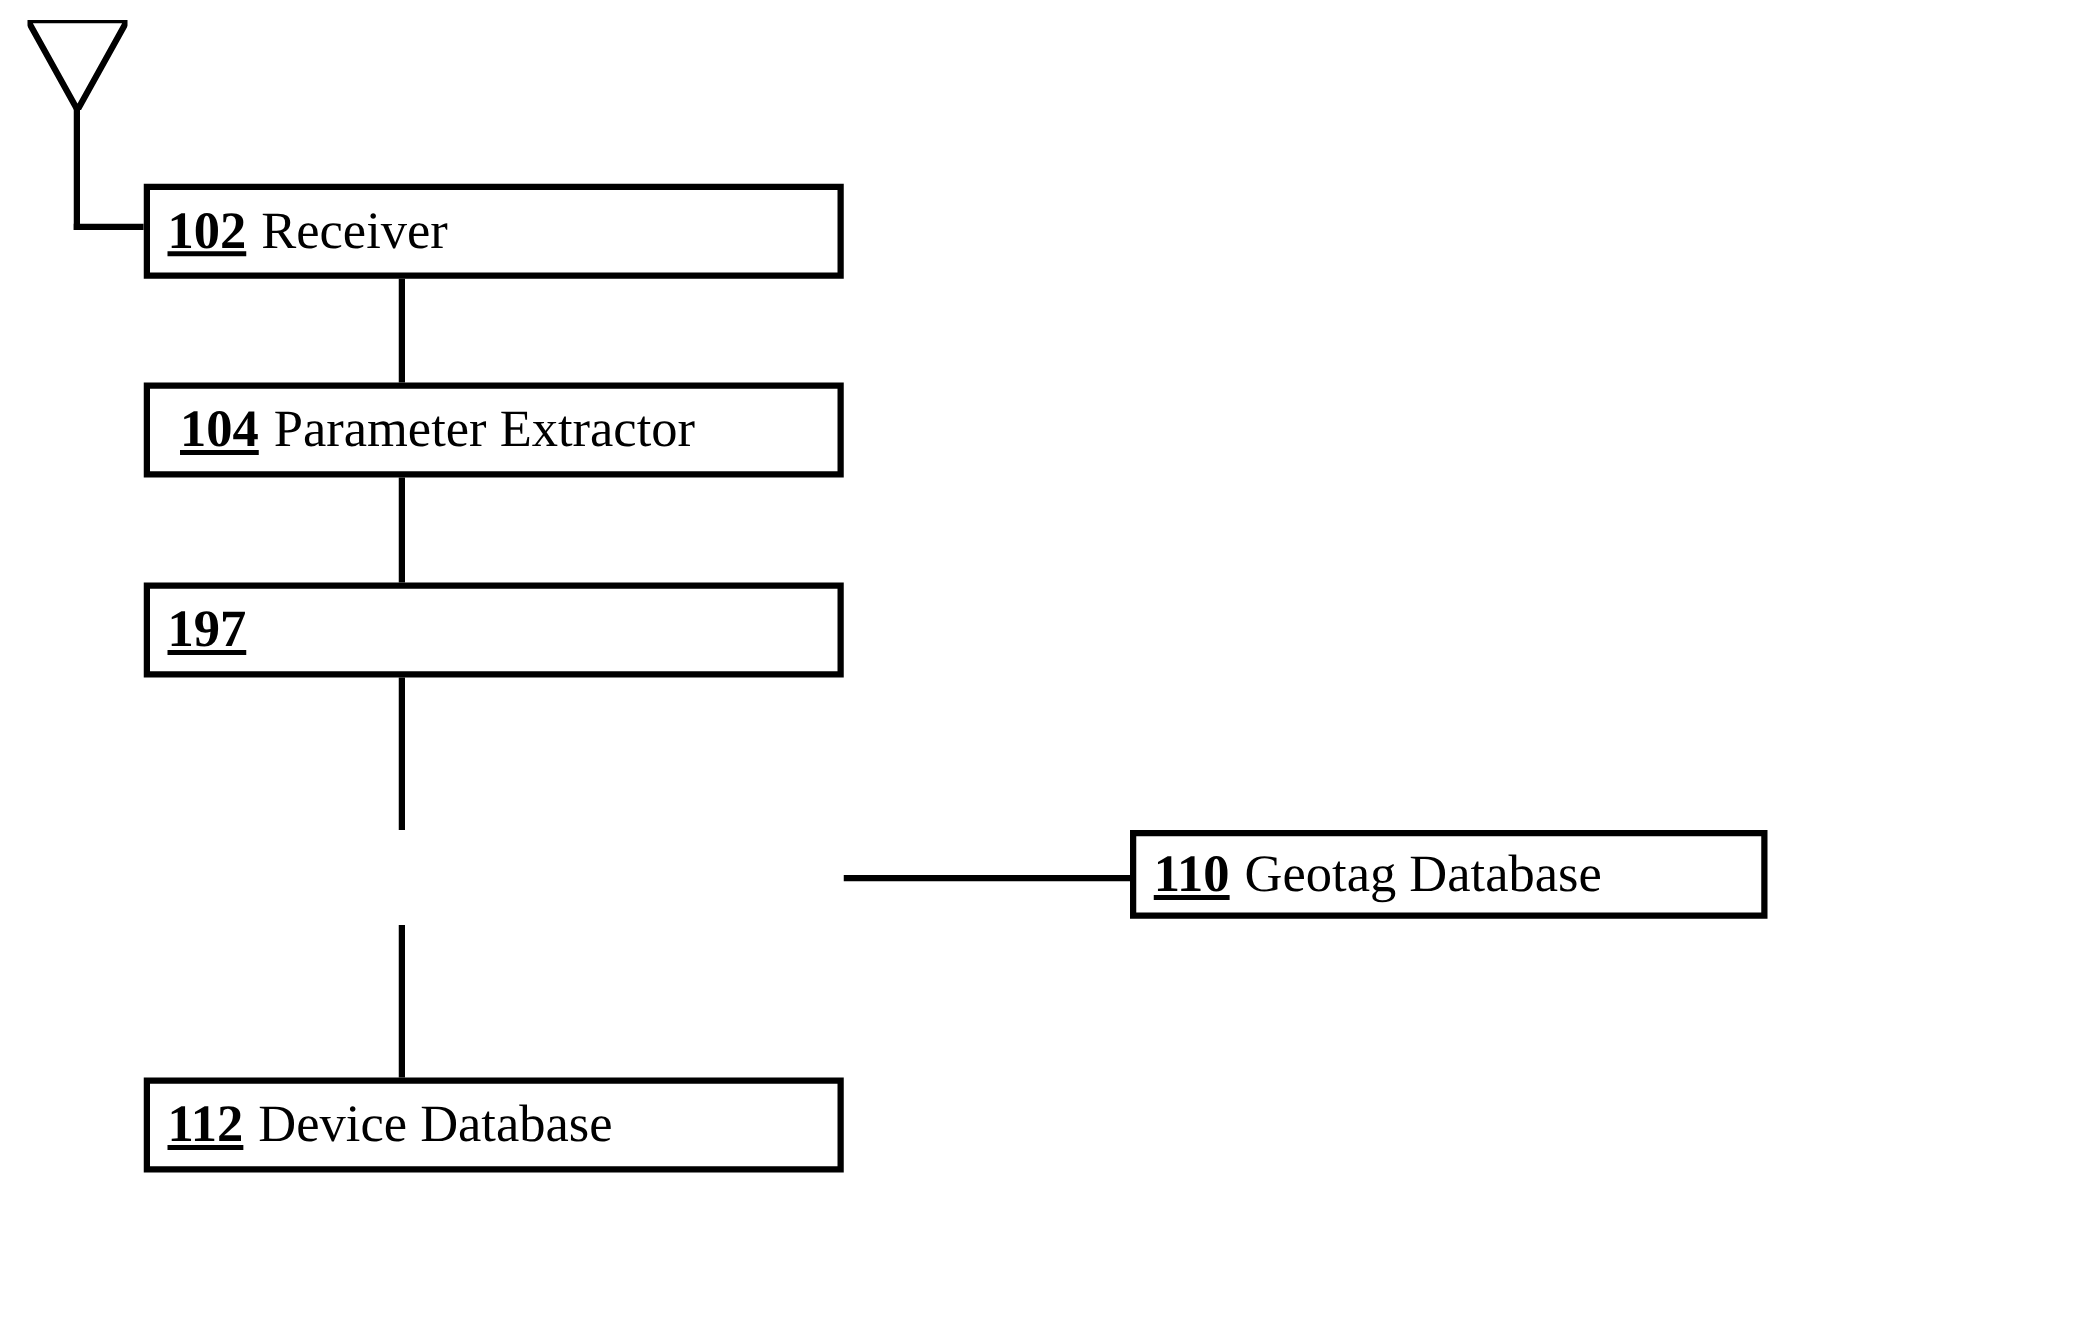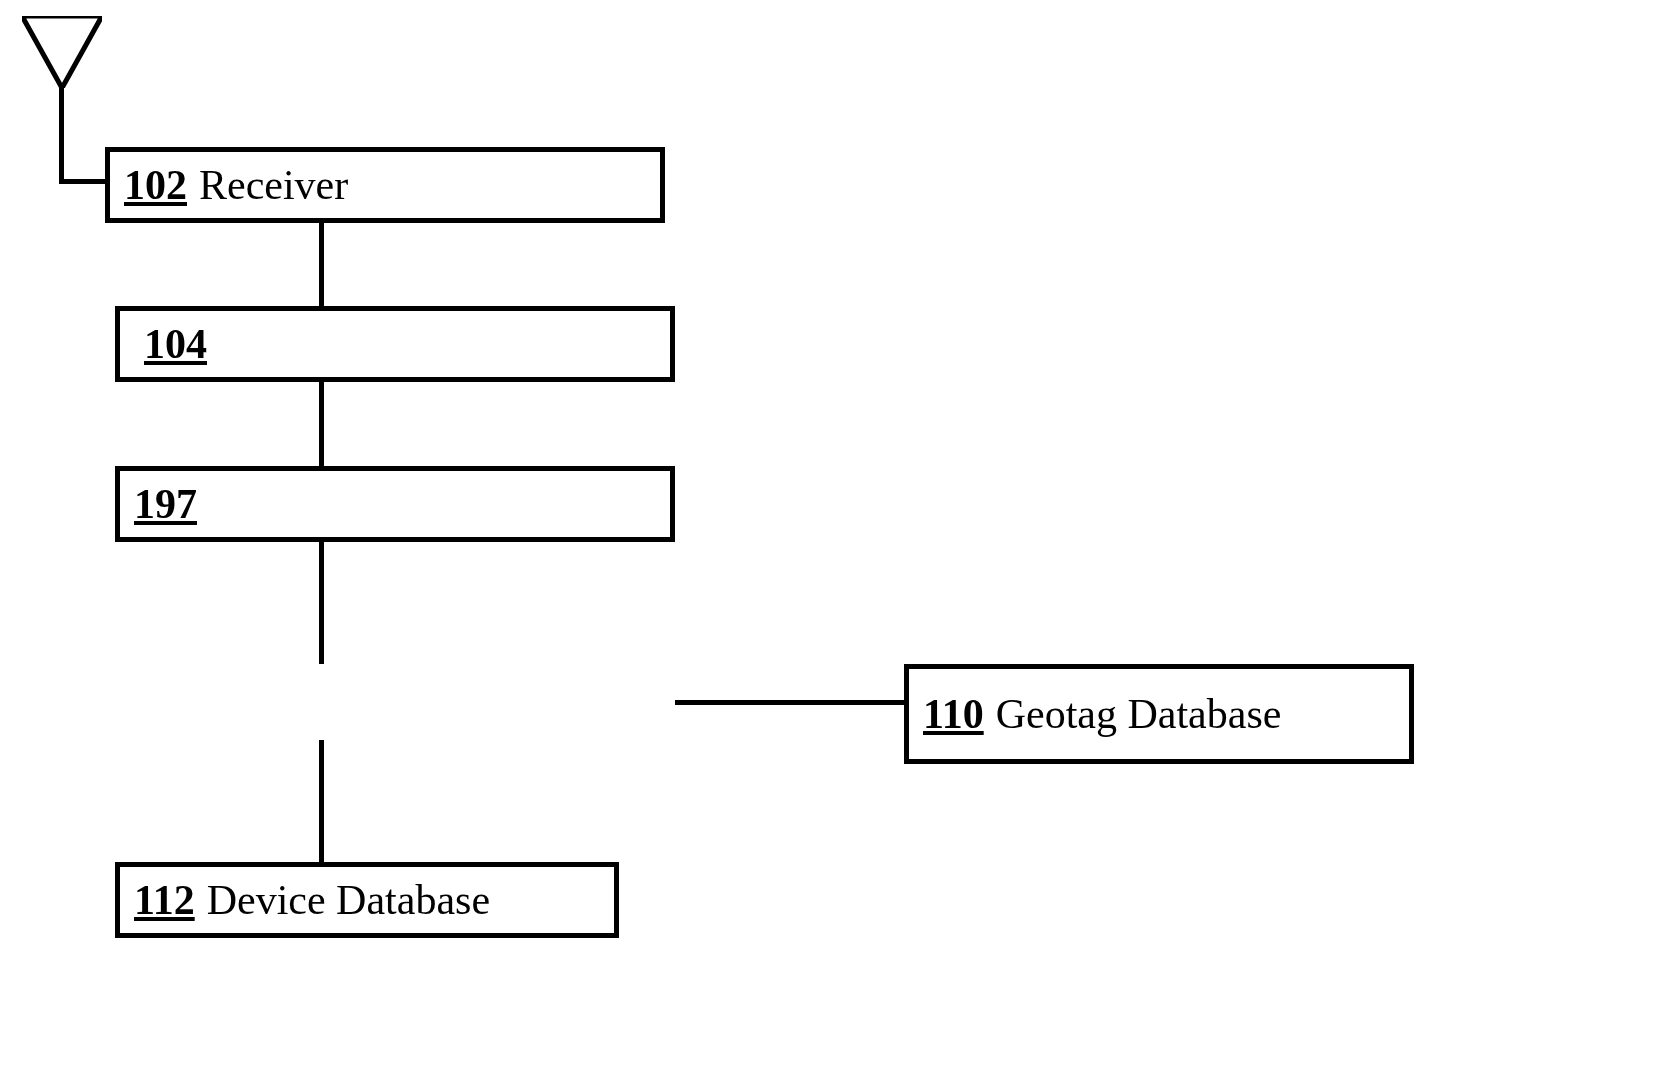--- a/index.html
+++ b/index.html
@@ -56,40 +56,41 @@
 <body>
 
 <div class="canvas">
 
   <svg class="ant-triangle" style="left:22px; top:16px; width:80px; height:72px;" viewBox="0 0 80 72">
     <polygon points="0,0 80,0 40,72" fill="none" stroke="#000" stroke-width="5" stroke-linejoin="miter"></polygon>
   </svg>
   <div class="ant-stem" style="left:59px; top:84px; height:100px;"></div>
   <div class="hline" style="left:59px; top:179px; width:56px;"></div>
 
-  <div class="box" style="left:105px; top:147px; width:560px; height:76px;">
+  <div class="box" style="left:115px; top:147px; width:560px; height:76px;">
     <span class="num">102</span>
     <span>Receiver</span>
   </div>
 
   <div class="box" style="left:115px; top:306px; width:560px; height:76px;padding-left:24px;">
     <span class="num">104</span>
+    <span>Parameter Extractor</span>
   </div>
 
   <div class="box" style="left:115px; top:466px; width:560px; height:76px;">
     <span class="num">197</span>
   </div>
 
 
-  <div class="box" style="left:115px; top:862px; width:504px; height:76px;">
+  <div class="box" style="left:115px; top:862px; width:560px; height:76px;">
     <span class="num">112</span>
     <span>Device Database</span>
   </div>
 
-  <div class="box" style="left:904px; top:664px; width:510px; height:100px;">
+  <div class="box" style="left:904px; top:664px; width:510px; height:71px;">
     <span class="num">110</span>
     <span>Geotag Database</span>
   </div>
 
   <div class="vline" style="left:319px; top:223px; height:83px;"></div>
   <div class="vline" style="left:319px; top:382px; height:84px;"></div>
   <div class="vline" style="left:319px; top:542px; height:122px;"></div>
   <div class="vline" style="left:319px; top:740px; height:122px;"></div>
 
   <div class="hline" style="left:675px; top:700px; width:229px;"></div>

